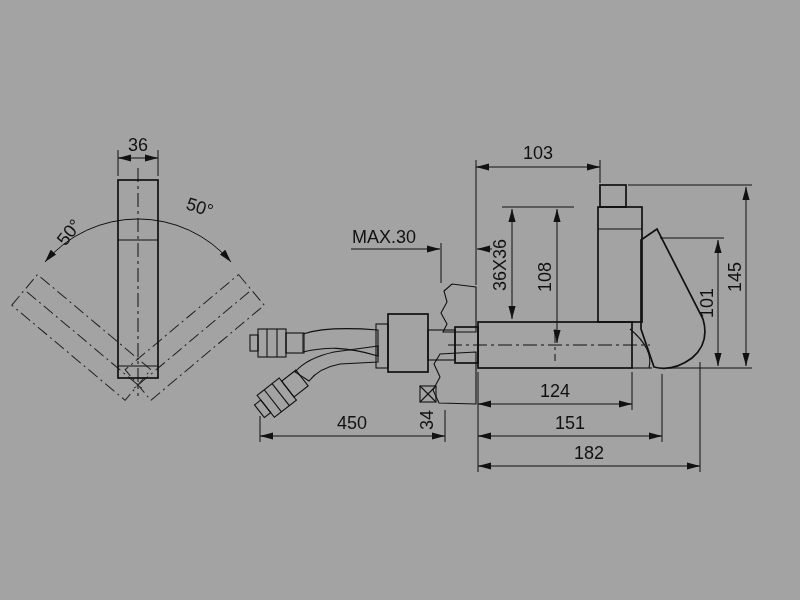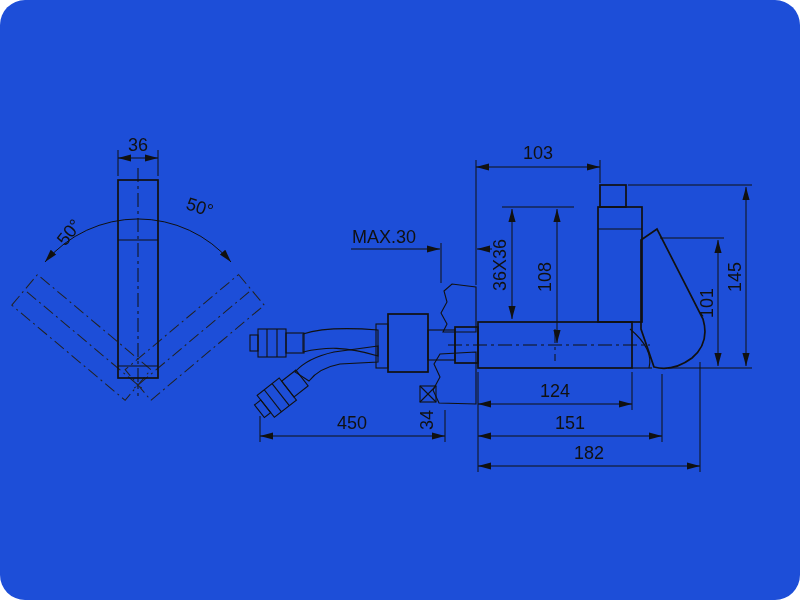--- a/index.html
+++ b/index.html
@@ -1,16 +1,16 @@
 <!DOCTYPE html>
 <html><head>
 <meta charset="utf-8">
 <style>
   html,body{margin:0;padding:0;background:#ffffff;}
-  .stage{width:800px;height:600px;background:#1d4ed8;overflow:hidden;font-family:"Liberation Sans",sans-serif;border-radius:25px;}
+  .stage{width:800px;height:600px;background:#a3a3a3;overflow:hidden;font-family:"Liberation Sans",sans-serif;}
   svg{display:block;}
   text{fill:#111111;font-family:"Liberation Sans",sans-serif;font-size:18px;}
   .outline{stroke:#111111;stroke-width:1.7;fill:none;}
   .thin{stroke:#111111;stroke-width:1.1;fill:none;}
   .dim{stroke:#111111;stroke-width:1;fill:none;}
   .cl{stroke:#111111;stroke-width:1;fill:none;stroke-dasharray:14 4 3 4;}
   .ghost{stroke:#222222;stroke-width:1;fill:none;stroke-dasharray:12 4 2 4;}
 </style>
 </head>
 <body>

